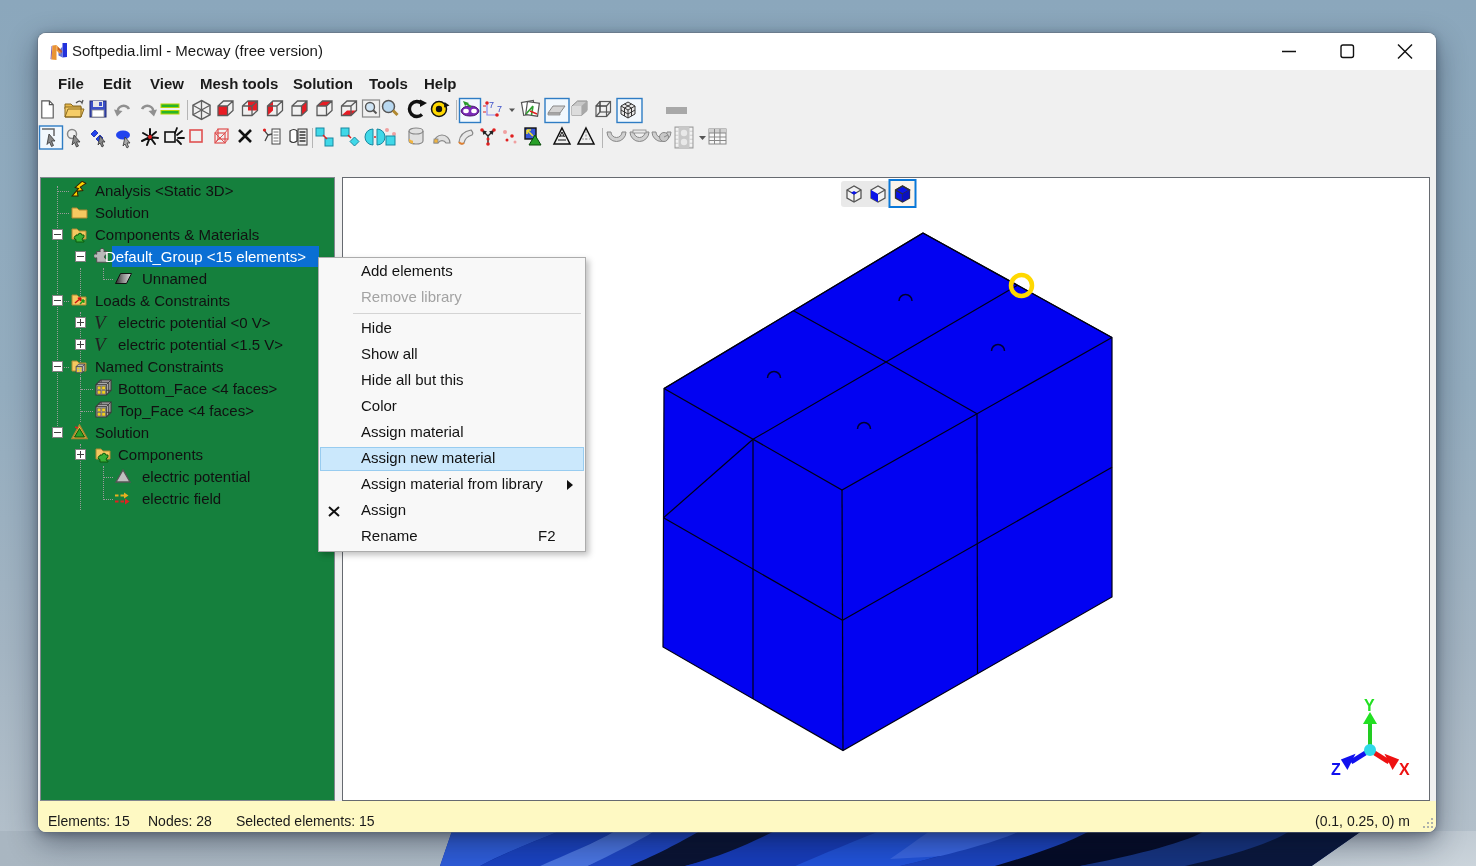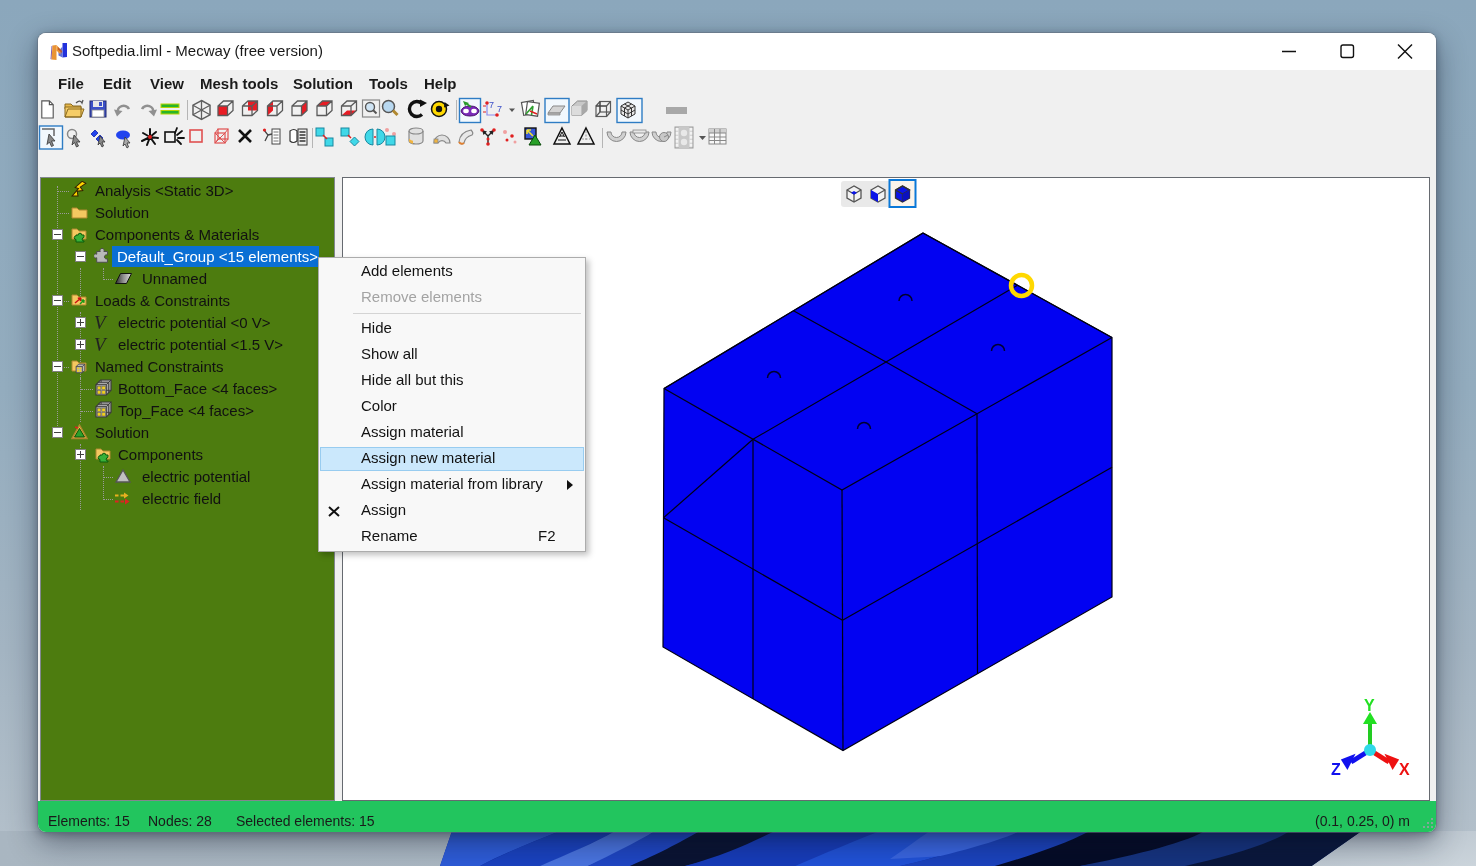--- a/index.html
+++ b/index.html
@@ -9,23 +9,23 @@
 #win { position:absolute; left:38px; top:33px; width:1398px; height:799px; background:#f0f0f0; border-radius:8px; overflow:hidden; box-shadow:0 0 0 1px rgba(100,112,125,0.55), 0 10px 30px rgba(10,20,40,0.45), 0 2px 8px rgba(10,20,40,0.3); }
 #titlebar { position:absolute; left:0; top:0; width:100%; height:37px; background:#ffffff; }
 #title-text { position:absolute; left:34px; top:9px; font-size:15px; color:#191919; }
 .wbtn { position:absolute; top:0; height:37px; }
 #menubar { position:absolute; left:0; top:37px; width:100%; height:27px; background:#f0f0f0; }
 .mi { position:absolute; top:5px; font-size:15px; color:#1a1a1a;font-weight:bold; }
 #tb1 { position:absolute; left:0; top:64px; width:100%; height:27px; background:#f0f0f0; }
 #tb2 { position:absolute; left:0; top:91px; width:100%; height:28px; background:#f0f0f0; }
 #tabrow { position:absolute; left:0; top:119px; width:100%; height:25px; background:#f0f0f0; }
 #tab1 { position:absolute; left:2px; top:1px; width:100px; height:24px; background:#fafafa; border:1px solid #d0d0d0; border-bottom:none; font-size:15px; color:#111; padding:3px 0 0 10px; }
-#treepanel { position:absolute; left:2px; top:144px; width:295px; height:624px; background:#4d7c0f; border:1px solid #82878f; }
+#treepanel { position:absolute; left:2px; top:144px; width:295px; height:624px; background:#15803d; border:1px solid #82878f; }
 #view3d { position:absolute; left:304px; top:144px; width:1088px; height:624px; background:#ffffff; border:1px solid #666a70; }
-#statusbar { position:absolute; left:0; top:768px; width:100%; height:31px; background:#22c55e; font-size:14px; color:#1a1a1a; }
+#statusbar { position:absolute; left:0; top:768px; width:100%; height:31px; background:#fef9c3; font-size:14px; color:#1a1a1a; }
 .st { position:absolute; top:12px; }
 .trow { position:absolute; height:22px; font-size:15px; color:#111; white-space:nowrap; }
 .tlabel { position:absolute; top:2px; }
 .ticon16 { position:absolute; width:17px; height:17px; }
 .ebox { position:absolute; width:11px; height:11px; background:#fff; border:1px solid #808080; }
 .ebox::before { content:""; position:absolute; left:1px; top:4px; width:7px; height:1px; background:#404040; }
 .ebox.plus::after { content:""; position:absolute; left:4px; top:1px; width:1px; height:7px; background:#404040; }
 #ctxmenu { position:absolute; left:318px; top:257px; width:268px; height:295px; background:#f8f8f8; border:1px solid #acacac; box-shadow:3px 3px 6px rgba(0,0,0,0.25); z-index:40; }
 .cmi { position:absolute; left:42px; font-size:15px; color:#121212; white-space:nowrap; }
 #wm { position:absolute; left:1279px; top:812px; z-index:60; font-size:25px; font-weight:bold; letter-spacing:2.8px; color:rgba(222,227,233,0.78); text-shadow:1px 1px 1px rgba(130,138,148,0.45); }
@@ -427,21 +427,21 @@
             <path d="M5 9 h2.2 a1.8 1.8 0 1 1 3.6 0 H13 v2.5 a1.8 1.8 0 1 0 0 3.6 V16 H5 v-2.5 a1.8 1.8 0 1 1 0-3.6 z" fill="#38b038" stroke="#0c5c0c" stroke-width="1"></path>
           </svg>
         <span class="tlabel" style="left:54px">Components &amp; Materials</span>
       </div>
       <div class="trow" style="left:0;top:68px">
         <div class="ebox" style="left:34px;top:5px"></div>
         <svg class="ticon16" style="left:53px;top:1px" viewBox="0 0 18 18">
             <path d="M3 5 h4 a2.3 2.3 0 1 1 4 0 h4 v4 a2.3 2.3 0 1 0 0 4 v4 H3 v-5 a2.3 2.3 0 1 1 0-4 z" fill="#b9b9b9" stroke="#4d4d4d" stroke-width="1.1" transform="scale(0.95)"></path>
           </svg>
         <div style="position:absolute;left:71px;top:0;width:207px;height:21px;background:#0a6fd4"></div>
-        <span class="tlabel" style="left:76px;color:#fff">Default_Group &lt;15 elements&gt;</span>
+        <span class="tlabel" style="left:64px;color:#fff">Default_Group &lt;15 elements&gt;</span>
       </div>
       <div class="trow" style="left:0;top:90px">
         <svg class="ticon16" style="left:74px;top:2px" viewBox="0 0 17 17">
             <defs>
               <linearGradient id="pg" x1="0" y1="0" x2="1" y2="0">
                 <stop offset="0" stop-color="#2a2a2a"></stop>
                 <stop offset="0.5" stop-color="#909090"></stop>
                 <stop offset="1" stop-color="#e0e0e0"></stop>
               </linearGradient>
             </defs>
@@ -615,21 +615,21 @@
             <circle cx="2" cy="10" r="1.1"></circle>
             <circle cx="6" cy="10" r="1.1"></circle>
             <circle cx="10" cy="10" r="1.1"></circle>
           </g>
         </svg>
     </div>
   </div>
 
   <div id="ctxmenu">
     <div class="cmi" style="top:4px">Add elements</div>
-    <div class="cmi" style="top:30px;color:#a3a3a3">Remove elements</div>
+    <div class="cmi" style="top:30px;color:#a3a3a3">Remove library</div>
     <div style="position:absolute;left:34px;top:55px;width:228px;height:1px;background:#d4d4d4"></div>
     <div class="cmi" style="top:61px">Hide</div>
     <div class="cmi" style="top:87px">Show all</div>
     <div class="cmi" style="top:113px">Hide all but this</div>
     <div class="cmi" style="top:139px">Color</div>
     <div class="cmi" style="top:165px">Assign material</div>
     <div style="position:absolute;left:1px;top:189px;width:264px;height:24px;background:#cbe8fc;border:1px solid #98ccf0"></div>
     <div class="cmi" style="top:191px">Assign new material</div>
     <div class="cmi" style="top:217px">Assign material from library</div>
     <svg style="position:absolute;left:247px;top:221px" width="8" height="12" viewBox="0 0 8 12">

